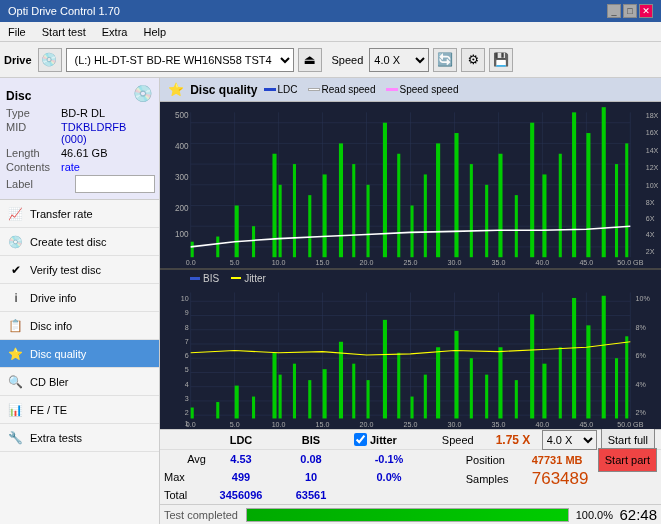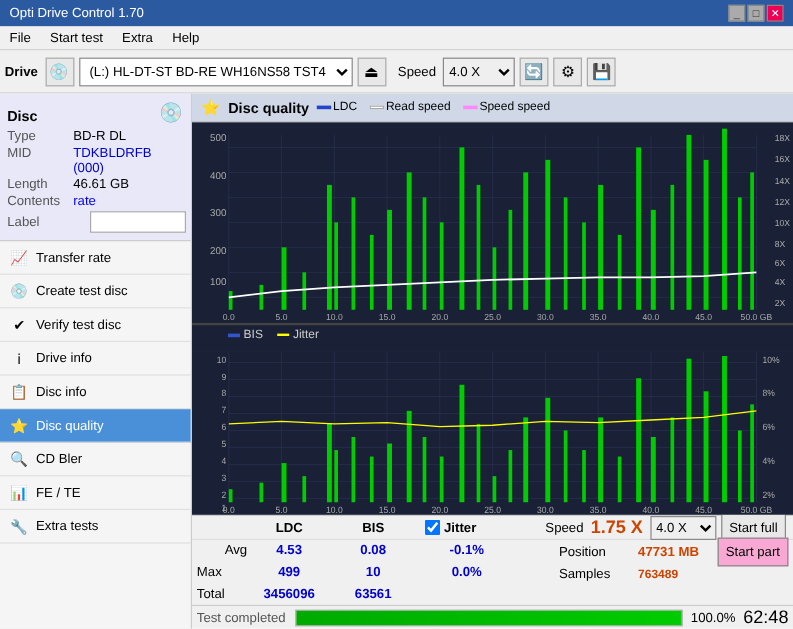--- a/index.html
+++ b/index.html
@@ -56,21 +56,21 @@
     .content-icon { font-size: 13px; color: #555; }
     .content-title { font-weight: bold; font-size: 12px; }
     .legend { display: flex; gap: 10px; font-size: 10px; align-items: center; }
     .legend-item { display: flex; align-items: center; gap: 2px; }
     .legend-color { width: 12px; height: 3px; }
     
     
     .charts-area { flex: 1; display: flex; flex-direction: column; background: #1a2035; overflow: hidden; }
     .chart-container { flex: 1; position: relative; }
     .start-full-btn { height: 24px; font-size: 11px; padding: 0 6px; background: #e8e8e8; border: 1px solid #888; cursor: pointer; margin-right: 2px; }
-    .start-part-btn { height: 24px; font-size: 11px; padding: 0 6px; background: #f9a8d4; border: 1px solid #888; cursor: pointer; }
+    .start-part-btn { height: 24px; font-size: 11px; padding: 0 6px; background: #ef4444; border: 1px solid #888; cursor: pointer; }
     
     
     .progress-bar-container { display: flex; align-items: center; height: 20px; background: #f0f0f0; border-top: 1px solid #ccc; padding: 0 4px; gap: 4px; }
     .progress-bar-outer { flex: 1; height: 14px; background: #d0d0d0; border: 1px solid #aaa; }
     .progress-bar-inner { height: 100%; background: linear-gradient(to right, #00aa00, #00cc00); width: 100%; }
     .progress-pct { font-size: 11px; min-width: 40px; text-align: right; }
     .time-val { font-size: 15px; min-width: 40px; text-align: right; }
     .status-text { font-size: 11px; color: #555; margin-right: 4px; }
     
     
@@ -404,21 +404,21 @@
       <div style="display:flex; align-items:center; padding: 1px 4px; height:20px; border-bottom:1px solid #ddd;">
         <div style="width:42px;"></div>
         <div style="width:70px; text-align:center; font-size:11px; font-weight:bold;">LDC</div>
         <div style="width:70px; text-align:center; font-size:11px; font-weight:bold;">BIS</div>
         <div style="display:flex;align-items:center;gap:3px;margin-left:8px;">
           <input type="checkbox" checked="" style="width: 13px; height: 13px;">
           <span style="font-size:11px;font-weight:bold;">Jitter</span>
         </div>
         <div style="margin-left:auto; display:flex; align-items:center; gap:6px;">
           <span style="font-size:11px;">Speed</span>
-          <span style="font-size:15px; color:#cc4400; font-weight:bold; min-width:40px;">1.75 X</span>
+          <span style="font-size:12px; color:#cc4400; font-weight:bold; min-width:40px;margin-left:16px;">1.75 X</span>
           <select style="height:20px;width:55px;font-size:11px;border:1px solid #888;">
             <option>4.0 X</option>
           </select>
         </div>
         <div style="margin-left:4px; display:flex; gap:2px;">
           <button class="start-full-btn">Start full</button>
         </div>
       </div>
 
       <div style="display:flex; align-items:stretch;">
@@ -446,21 +446,21 @@
         </div>
 
         <div style="margin-left:auto; display:flex; flex-direction:column; gap:1px; padding: 1px 4px;">
           <div style="display:flex; align-items:center; gap:6px; height:18px;">
             <span style="font-size:11px; width:60px;">Position</span>
             <span style="font-size:11px; color:#cc4400; font-weight:bold; min-width:60px;">47731 MB</span>
             <button class="start-part-btn">Start part</button>
           </div>
           <div style="display:flex; align-items:center; gap:6px; height:18px;">
             <span style="font-size:11px; width:60px;">Samples</span>
-            <span style="font-size:10px; color:#cc4400; font-weight:bold; min-width:60px;">763489</span>
+            <span style="font-size:17px; color:#cc4400; font-weight:normal; min-width:60px;">763489</span>
           </div>
         </div>
       </div>
     </div>
 
     <div class="progress-bar-container">
       <span class="status-text">Test completed</span>
       <div class="progress-bar-outer">
         <div class="progress-bar-inner"></div>
       </div>

